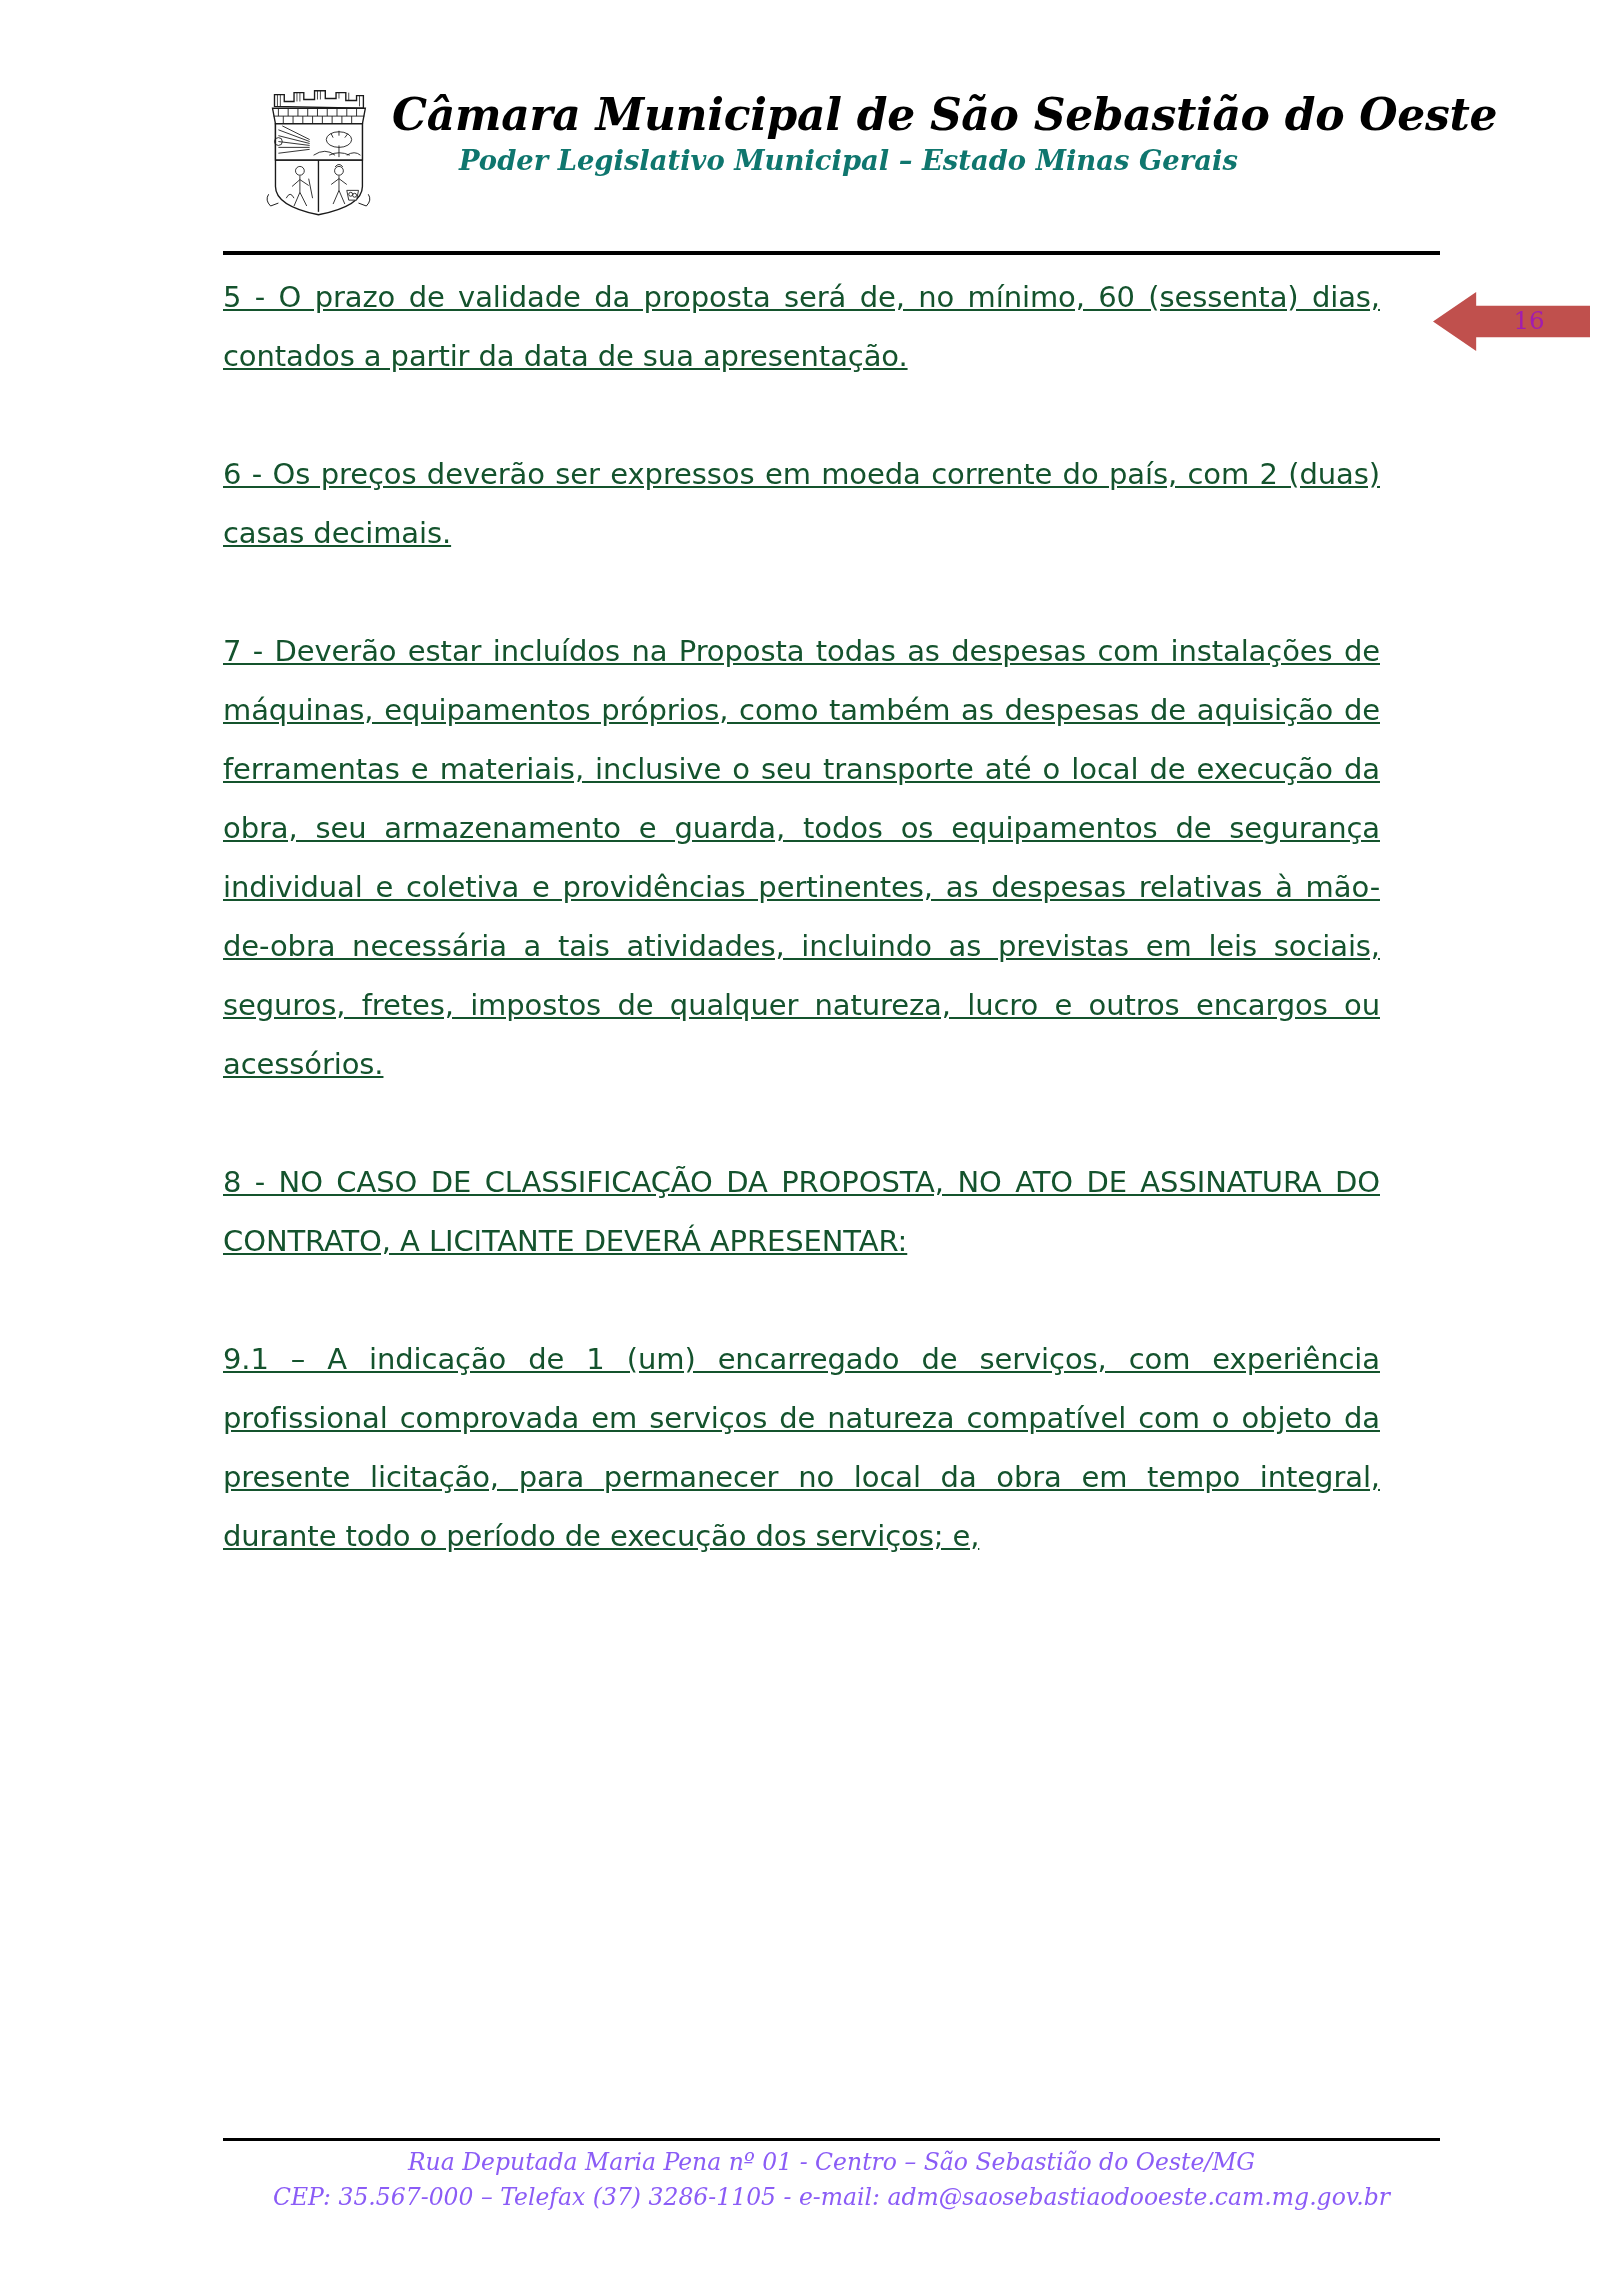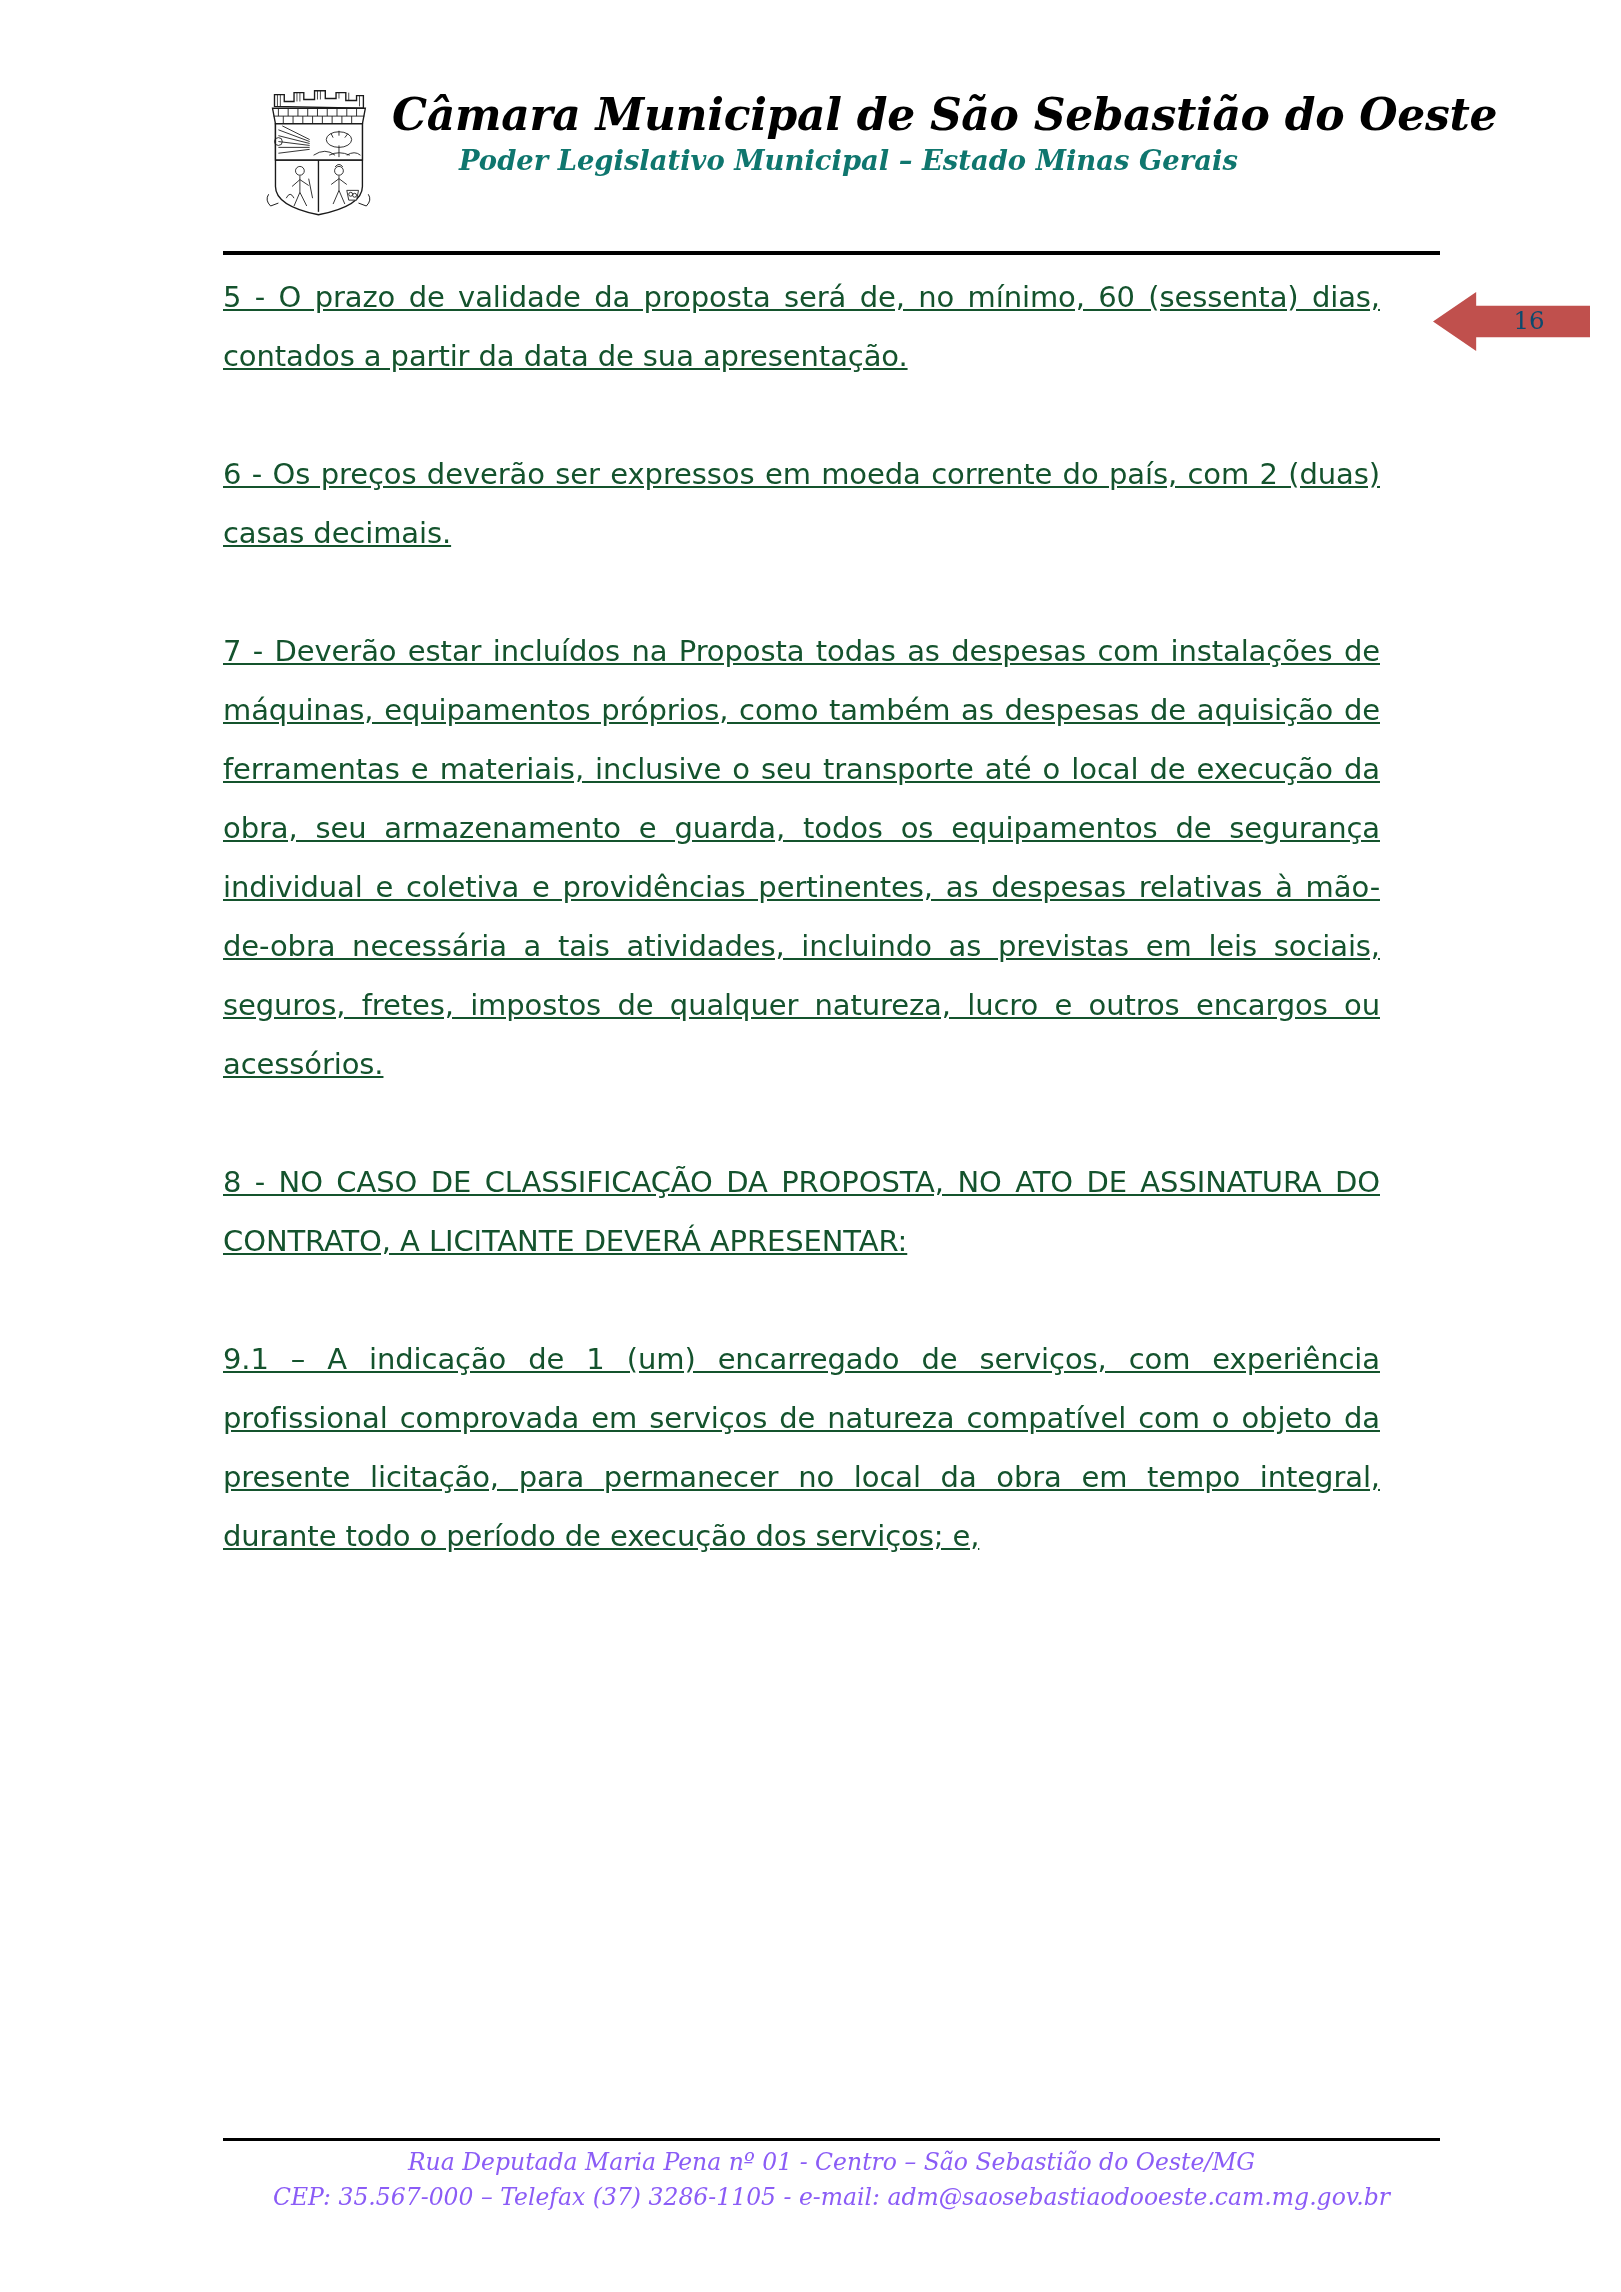--- a/index.html
+++ b/index.html
@@ -84,21 +84,21 @@
     position: absolute;
     left: 0;
     top: 0;
     width: 157px;
     height: 71px;
     display: flex;
     align-items: center;
     justify-content: center;
     padding-left: 35px;
     box-sizing: border-box;
-    color: #0c4a6e;
+    color: #a21caf;
     font-family: "DejaVu Serif", serif;
     font-size: 24.5px;
     line-height: 24.5px;
   }
 
   
   .body-area {
     position: absolute;
     left: 223px;
     top: 240px;

